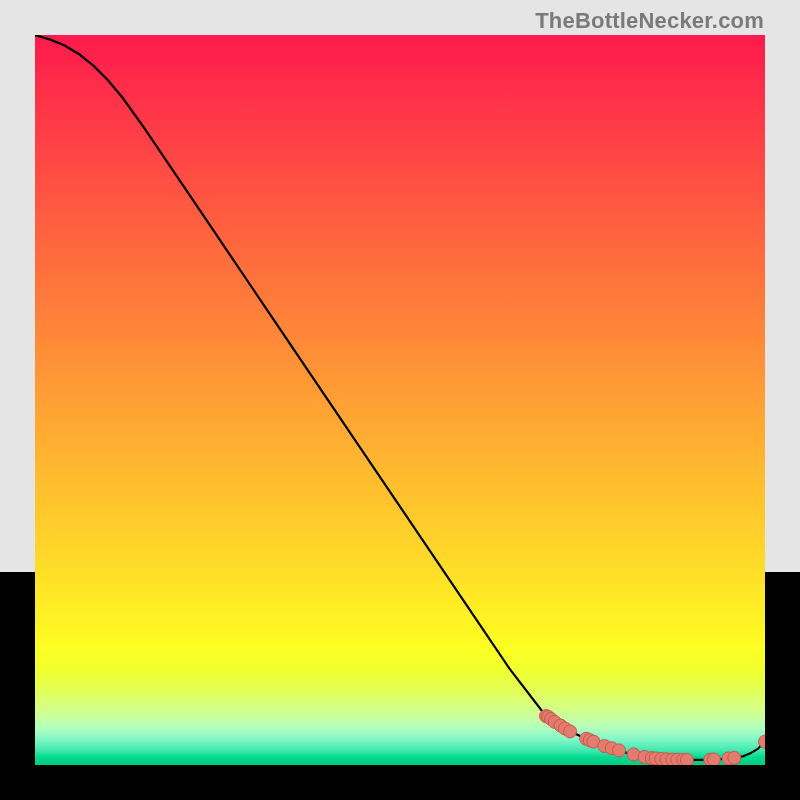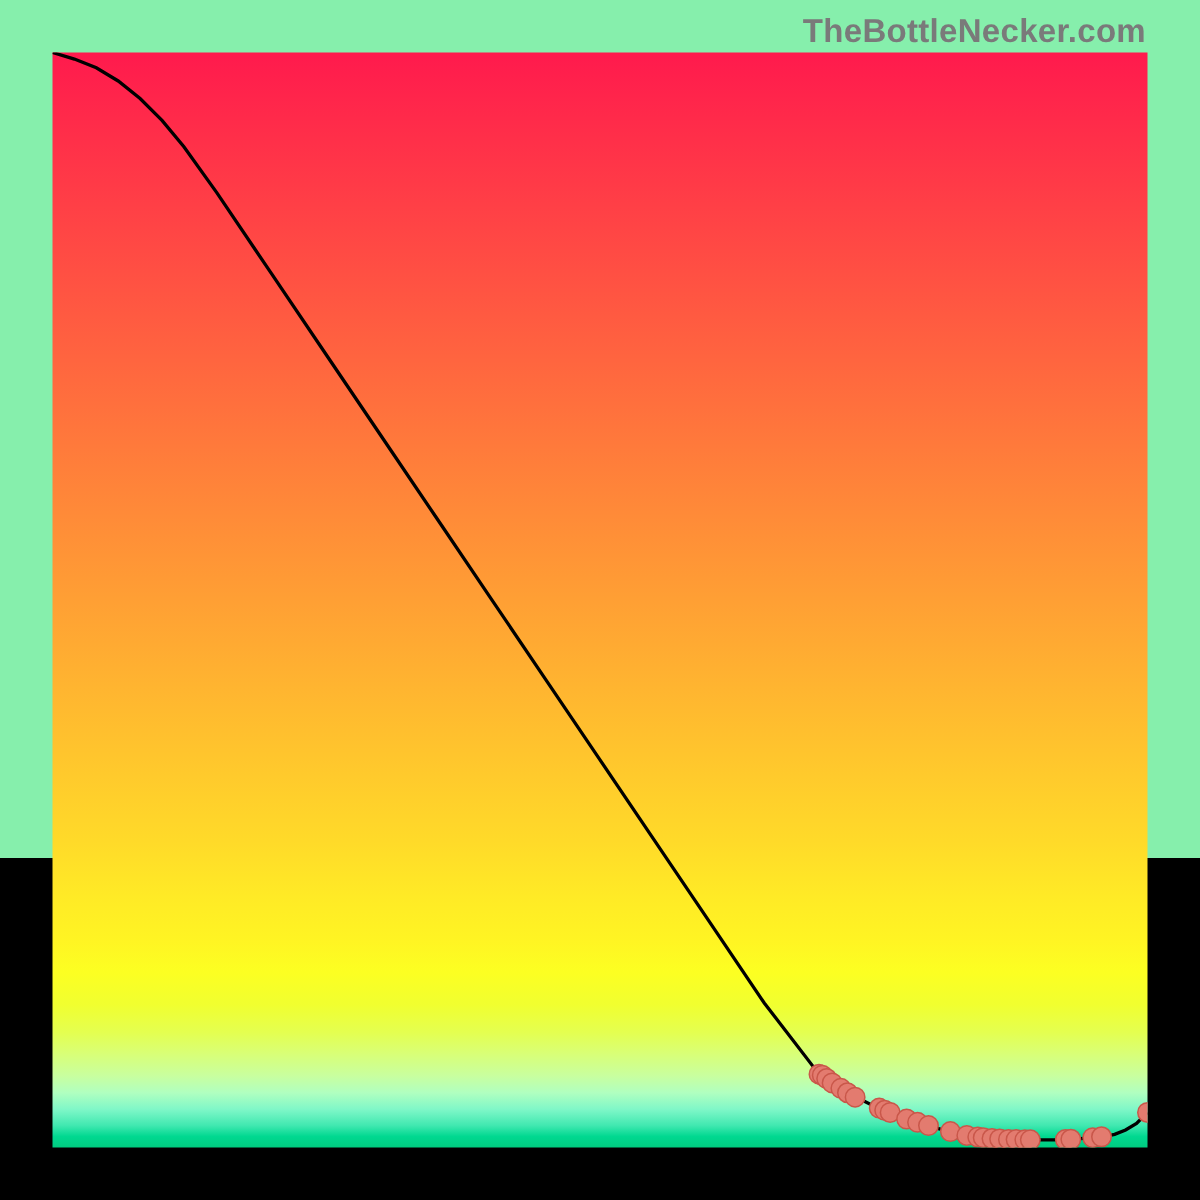--- a/index.html
+++ b/index.html
@@ -1,21 +1,21 @@
 <!DOCTYPE html>
 <html><head>
 <meta charset="utf-8">
 <style>
   * { margin: 0; padding: 0; box-sizing: border-box; }
   html, body { width: 800px; height: 800px; background: #000; overflow: hidden; }
   .frame {
     position: relative;
     width: 800px;
     height: 572px;
-    background: #86efac;
+    background: #e5e5e5;
   }
   .plot {
     position: absolute;
     left: 35px;
     top: 35px;
     width: 730px;
     height: 730px;
     background: linear-gradient(to bottom,
       #ff1a4d 0%,
       #ff2a4a 6%,

